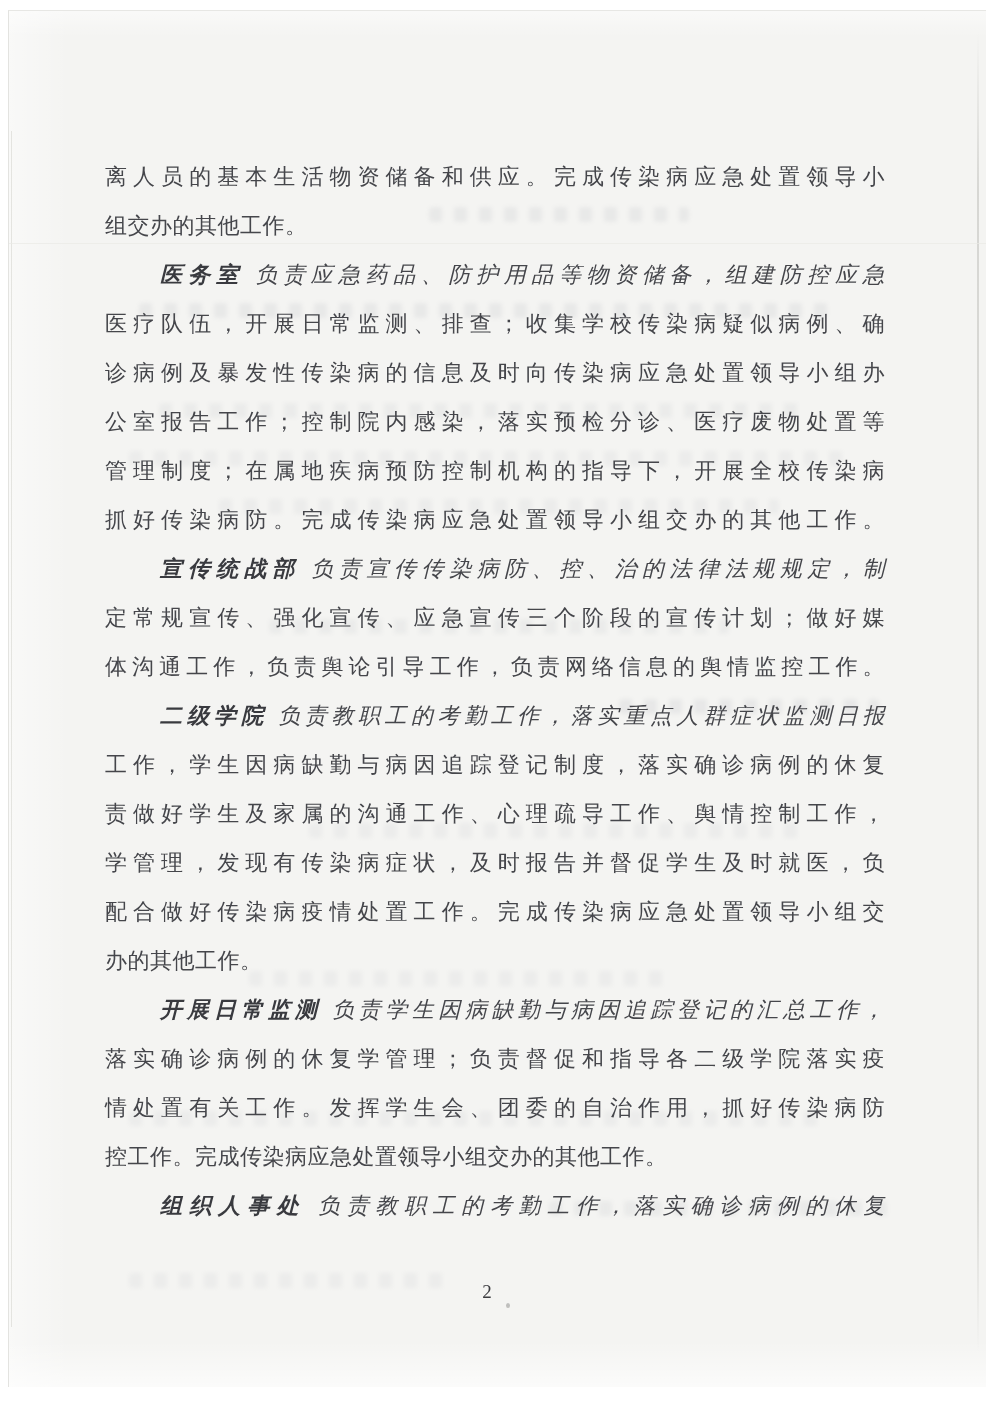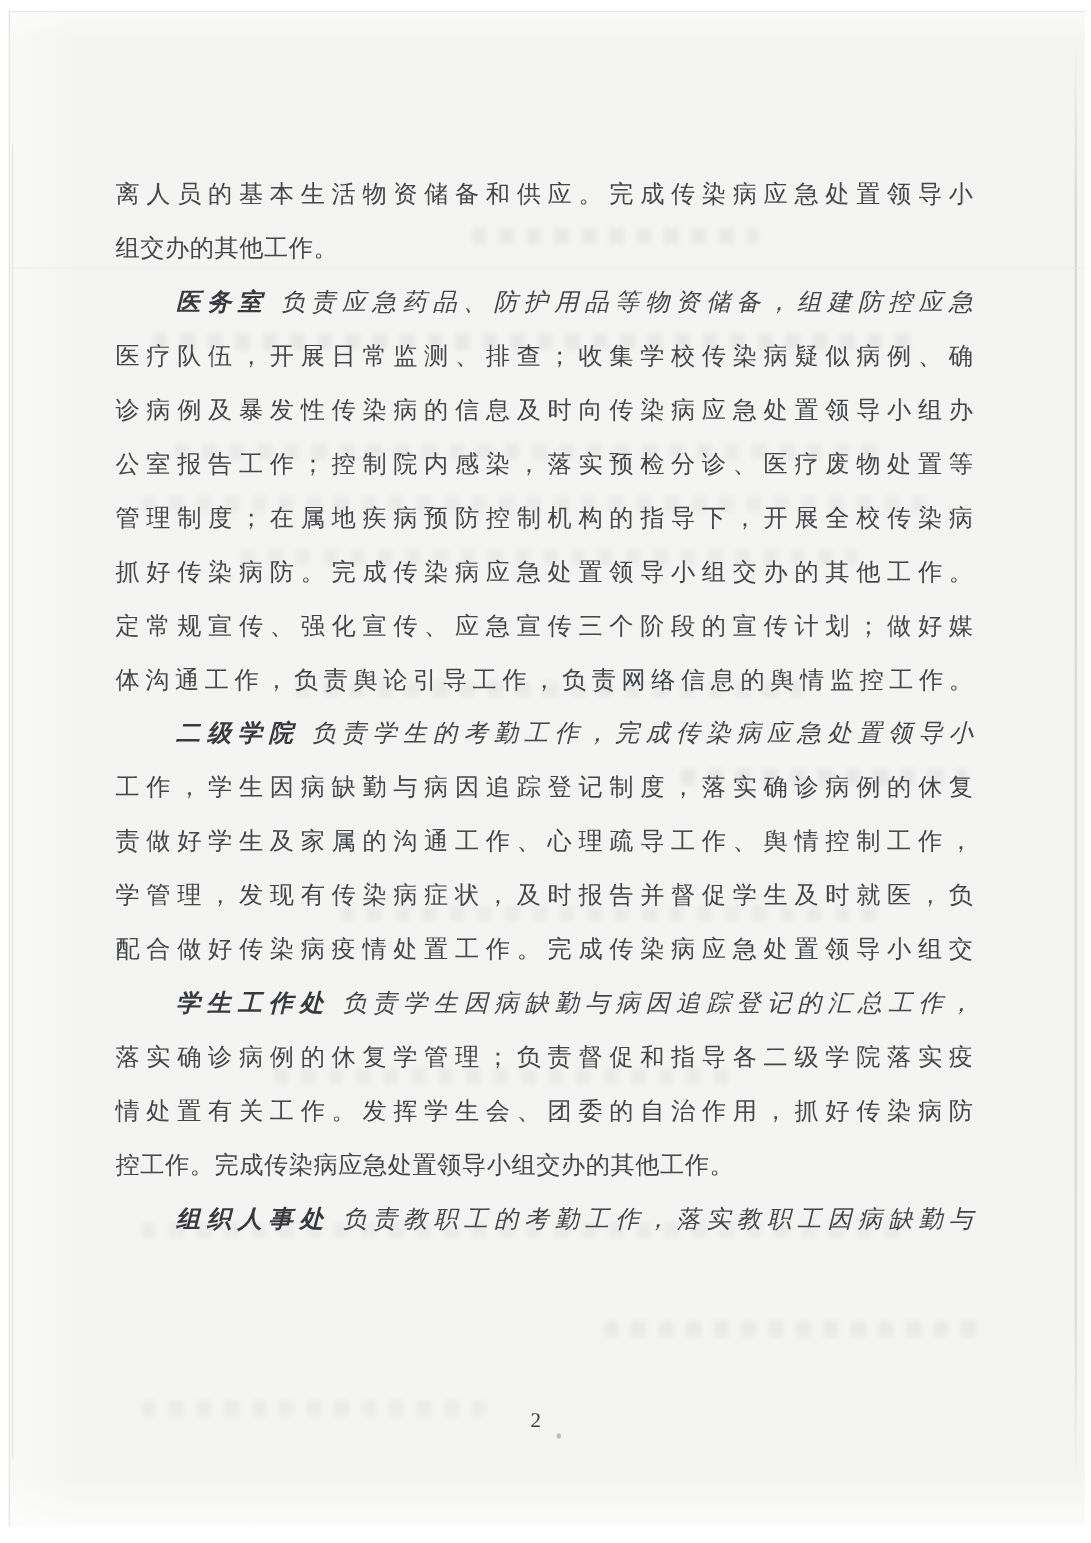--- a/index.html
+++ b/index.html
@@ -173,68 +173,74 @@
       </div>
 
       <div class="line j">
         <span class="rest">管理制度；在属地疾病预防控制机构的指导下，开展全校传染病</span>
       </div>
 
       <div class="line j">
         <span class="rest">抓好传染病防。完成传染病应急处置领导小组交办的其他工作。</span>
       </div>
 
+      <div class="line ind j">
+        <b class="lead">宣传统战部</b><span class="rest"> 负责宣传传染病防、控、治的法律法规规定，制</span>
+      </div>
 
       <div class="line j">
         <span class="rest">定常规宣传、强化宣传、应急宣传三个阶段的宣传计划；做好媒</span>
       </div>
 
       <div class="line j">
         <span class="rest">体沟通工作，负责舆论引导工作，负责网络信息的舆情监控工作。</span>
       </div>
 
 
       <div class="line ind j">
-        <b class="lead">二级学院</b><span class="rest"> 负责学生的考勤工作，完成传染病应急处置领导小</span>
+        <b class="lead">二级学院</b><span class="rest"> 负责教职工的考勤工作，落实重点人群症状监测日报</span>
       </div>
 
       <div class="line j">
         <span class="rest">工作，学生因病缺勤与病因追踪登记制度，落实确诊病例的休复</span>
       </div>
 
       <div class="line j">
         <span class="rest">责做好学生及家属的沟通工作、心理疏导工作、舆情控制工作，</span>
       </div>
 
       <div class="line j">
         <span class="rest">学管理，发现有传染病症状，及时报告并督促学生及时就医，负</span>
       </div>
 
       <div class="line j">
         <span class="rest">配合做好传染病疫情处置工作。完成传染病应急处置领导小组交</span>
       </div>
 
-
-      <div class="line ind j">
-        <b class="lead">学生工作处</b><span class="rest"> 负责学生因病缺勤与病因追踪登记的汇总工作，</span>
+      <div class="line">
+        <span class="rest">办的其他工作。</span>
+      </div>
+
+      <div class="line ind j">
+        <b class="lead">开展日常监测</b><span class="rest"> 负责学生因病缺勤与病因追踪登记的汇总工作，</span>
       </div>
 
       <div class="line j">
         <span class="rest">落实确诊病例的休复学管理；负责督促和指导各二级学院落实疫</span>
       </div>
 
       <div class="line j">
         <span class="rest">情处置有关工作。发挥学生会、团委的自治作用，抓好传染病防</span>
       </div>
 
       <div class="line">
         <span class="rest">控工作。完成传染病应急处置领导小组交办的其他工作。</span>
       </div>
 
       <div class="line ind j">
-        <b class="lead">组织人事处</b><span class="rest"> 负责教职工的考勤工作，落实教职工因病缺勤与</span>
+        <b class="lead">组织人事处</b><span class="rest"> 负责教职工的考勤工作，落实确诊病例的休复</span>
       </div>
     </div>
 
     <div class="page-num">2</div>
 
   </div>
 </div>
 
 </body></html>

